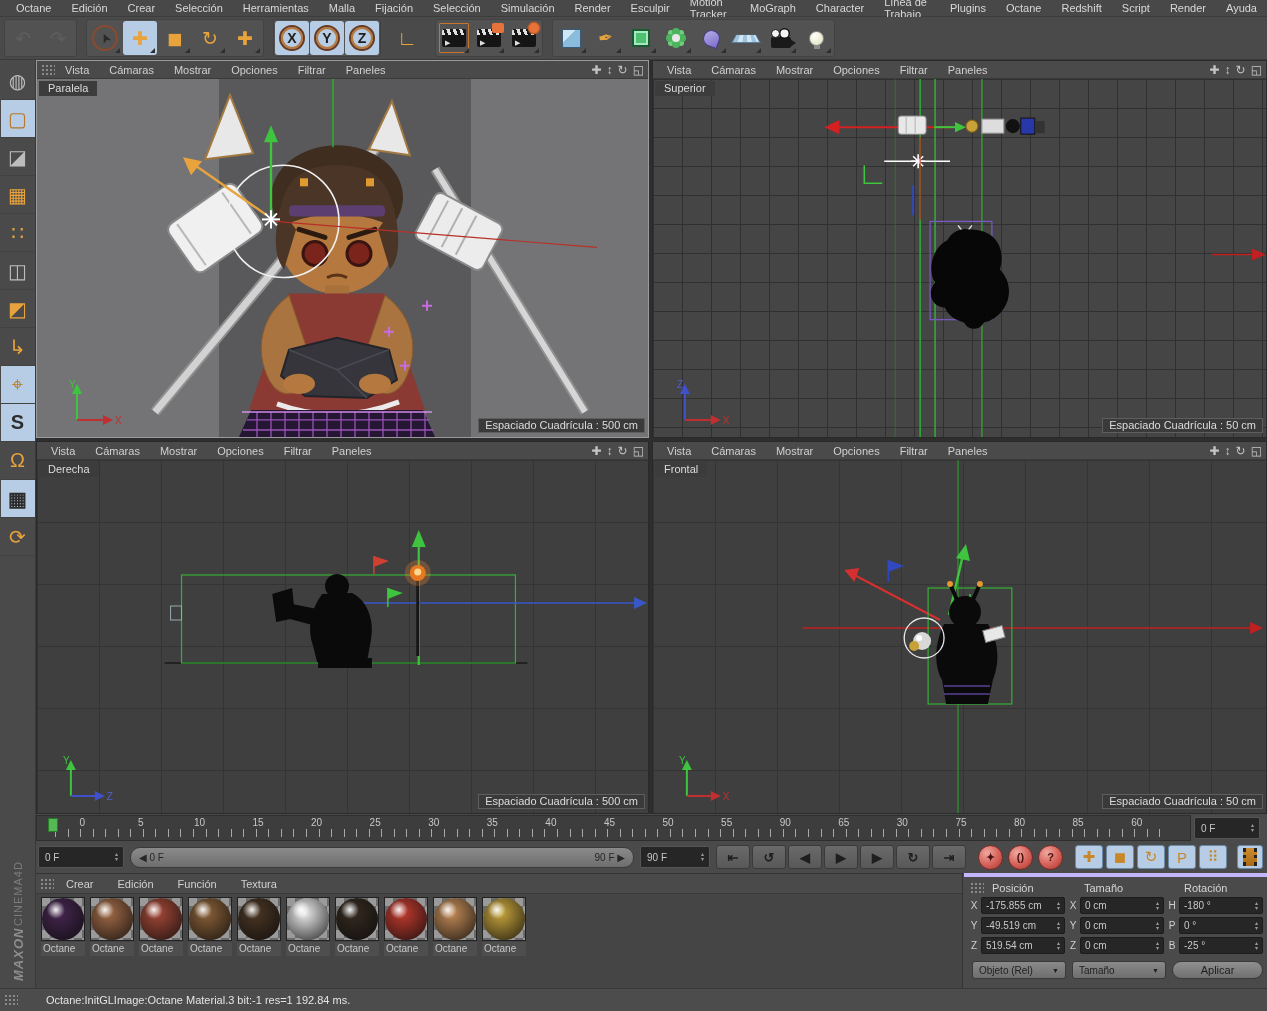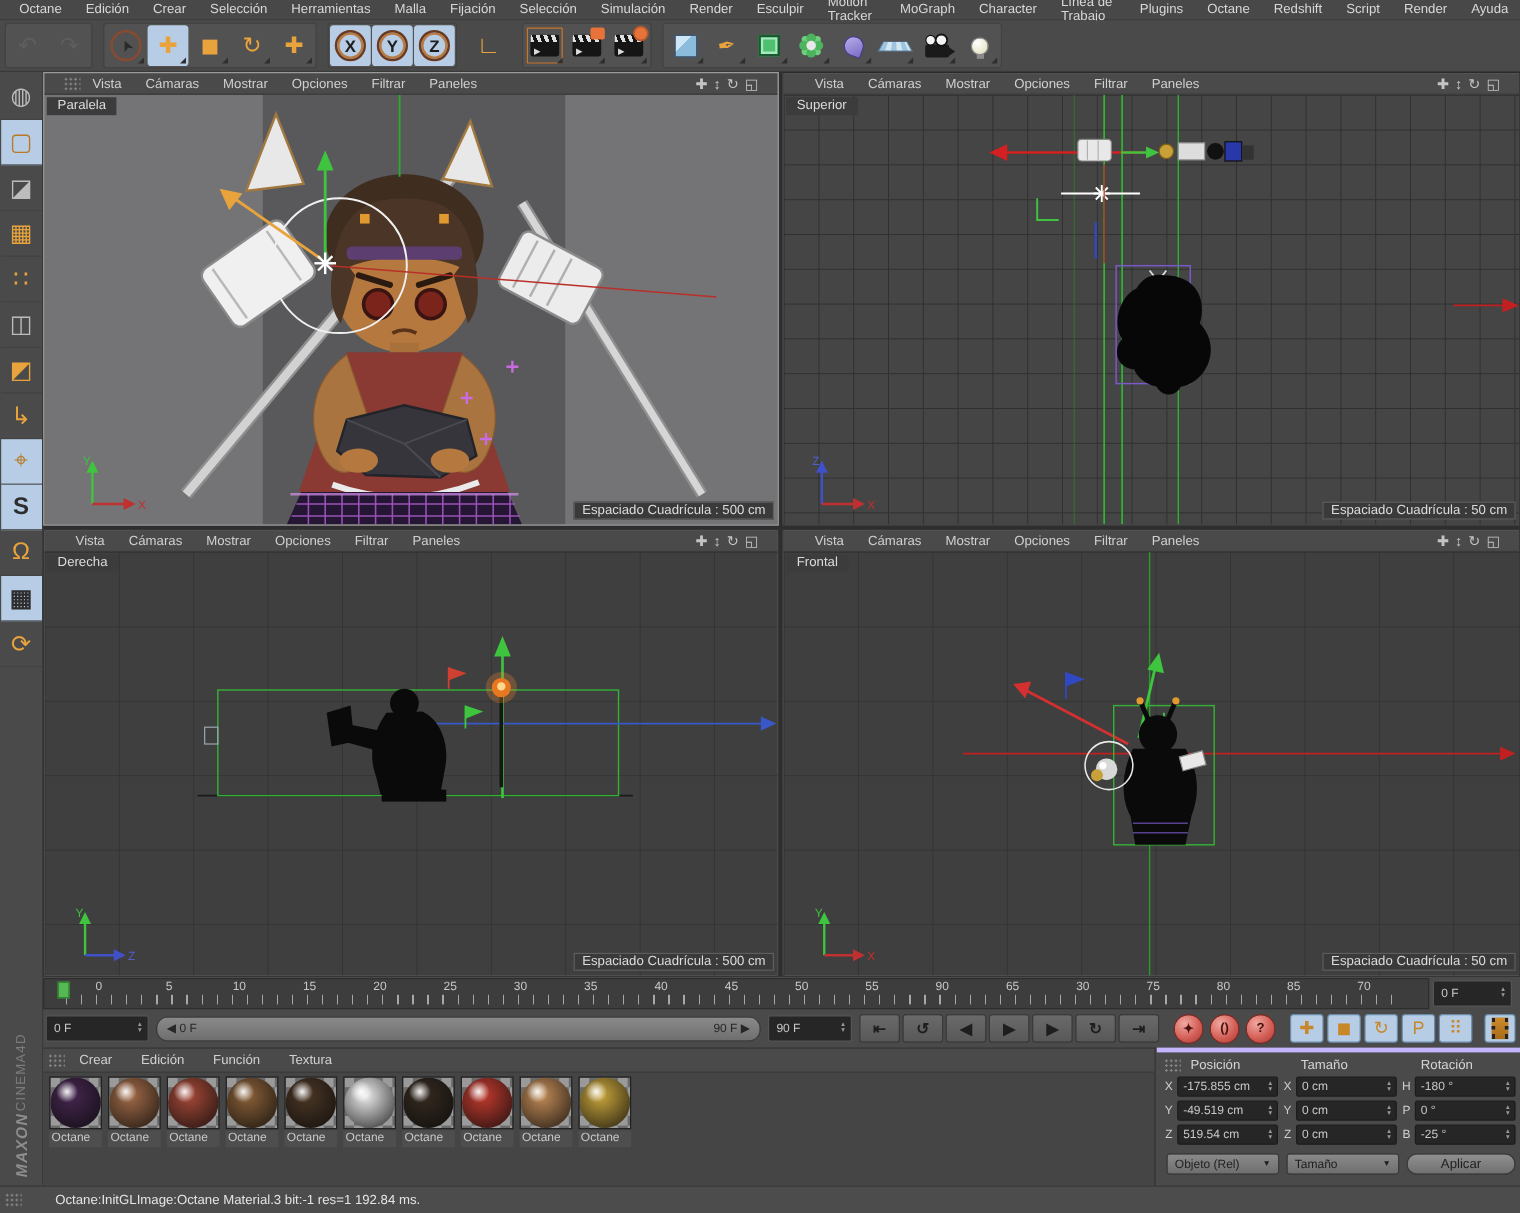--- a/index.html
+++ b/index.html
@@ -75,21 +75,21 @@
   .maxon { position:absolute; left:0; bottom:30px; width:36px; height:120px; display:flex; justify-content:center; gap:1px;
            writing-mode:vertical-rl; transform:rotate(180deg); align-items:center; }
   .maxon .mx { font-size:13px; font-weight:bold; font-style:italic; color:#8e8e8e; letter-spacing:1px; }
   .maxon .cn { font-size:11px; color:#7c7c7c; letter-spacing:1px; }
 
   
   .vparea { position:absolute; top:60px; left:36px; width:1231px; height:754px; background:#2e2e2e;
             display:grid; grid-template-columns:613px 615px; grid-template-rows:378px 373px; gap:3px; }
   .vp { position:relative; background:#747476; overflow:hidden; border:1px solid #2a2a2a; }
   .vp.active { border:1px solid #9a9a9a; }
-  .vp-header { height:18px; background:#4a4a4a; display:flex; align-items:center; padding:0 16px;
+  .vp-header { height:18px; background:#4a4a4a; display:flex; align-items:center; padding:0 4px;
                border-bottom:1px solid #3a3a3a; position:relative; z-index:5; }
   .vp-header .mi { font-size:11px; color:#d0d0d0; padding:0 10px; cursor:pointer; }
   .vp-hicons { margin-left:auto; display:flex; gap:5px; }
   .vp-hicons span { font-size:12px; color:#c4c4c4; cursor:pointer; }
   .vp-label { position:absolute; top:20px; left:2px; background:#3c3c3c; color:#dcdcdc; font-size:11px;
               padding:1px 9px 2px; z-index:4; }
   .vp-badge { position:absolute; bottom:4px; right:3px; background:#3a3a3a; border:1px solid #5e5e5e;
               color:#dcdcdc; font-size:11px; padding:0 6px 1px; z-index:4; }
   .vp-canvas { position:absolute; top:18px; left:0; right:0; bottom:0; }
   .grid-fine   { background-color:#454545;
@@ -662,21 +662,21 @@
         <span>40</span>
         <span>45</span>
         <span>50</span>
         <span>55</span>
         <span>90</span>
         <span>65</span>
         <span>30</span>
         <span>75</span>
         <span>80</span>
         <span>85</span>
-        <span>70</span>
+        <span>60</span>
       </div>
     <div class="rticks"></div>
   </div>
   <div class="framespin spinfield">
     <span class="val">0 F</span>
     <span class="stepper">
         <span>▴</span>
         <span>▾</span>
       </span>
   </div>

